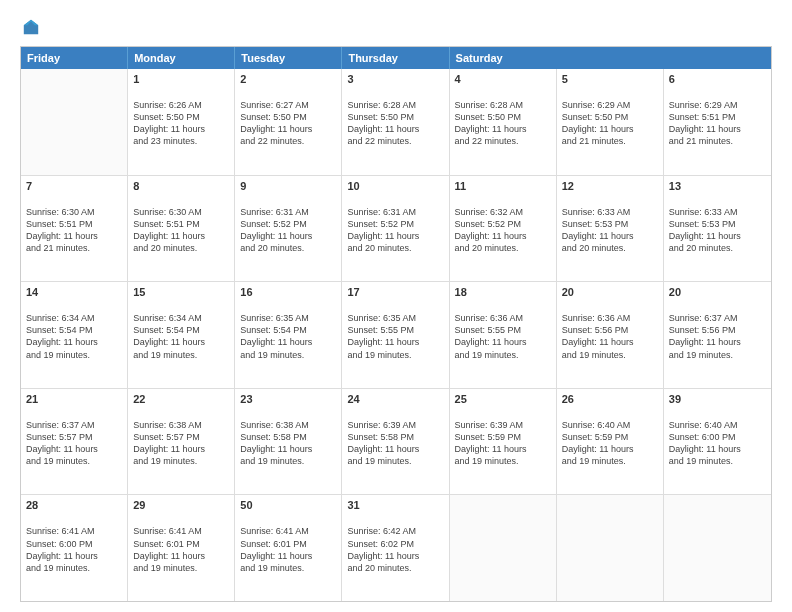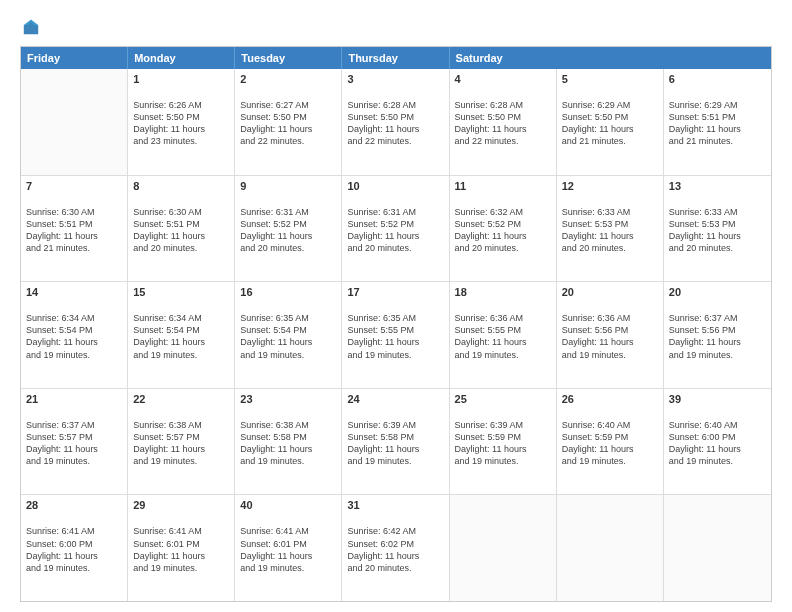--- a/index.html
+++ b/index.html
@@ -357,21 +357,21 @@
 and 19 minutes.</div>
           </div>
           <div class="cal-cell">
             <div class="day-number">29</div>
             <div class="cell-info" style="white-space: pre-line;">Sunrise: 6:41 AM
 Sunset: 6:01 PM
 Daylight: 11 hours
 and 19 minutes.</div>
           </div>
           <div class="cal-cell">
-            <div class="day-number">40</div>
+            <div class="day-number">50</div>
             <div class="cell-info" style="white-space: pre-line;">Sunrise: 6:41 AM
 Sunset: 6:01 PM
 Daylight: 11 hours
 and 19 minutes.</div>
           </div>
           <div class="cal-cell">
             <div class="day-number">31</div>
             <div class="cell-info" style="white-space: pre-line;">Sunrise: 6:42 AM
 Sunset: 6:02 PM
 Daylight: 11 hours

